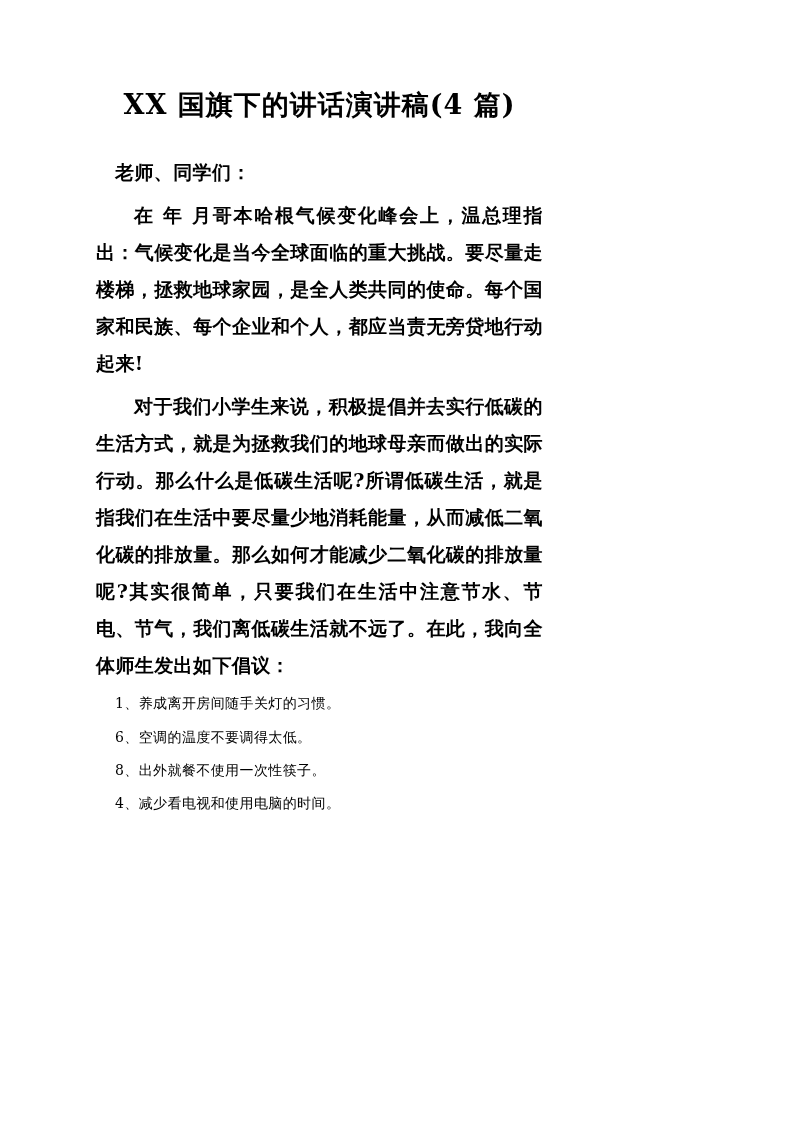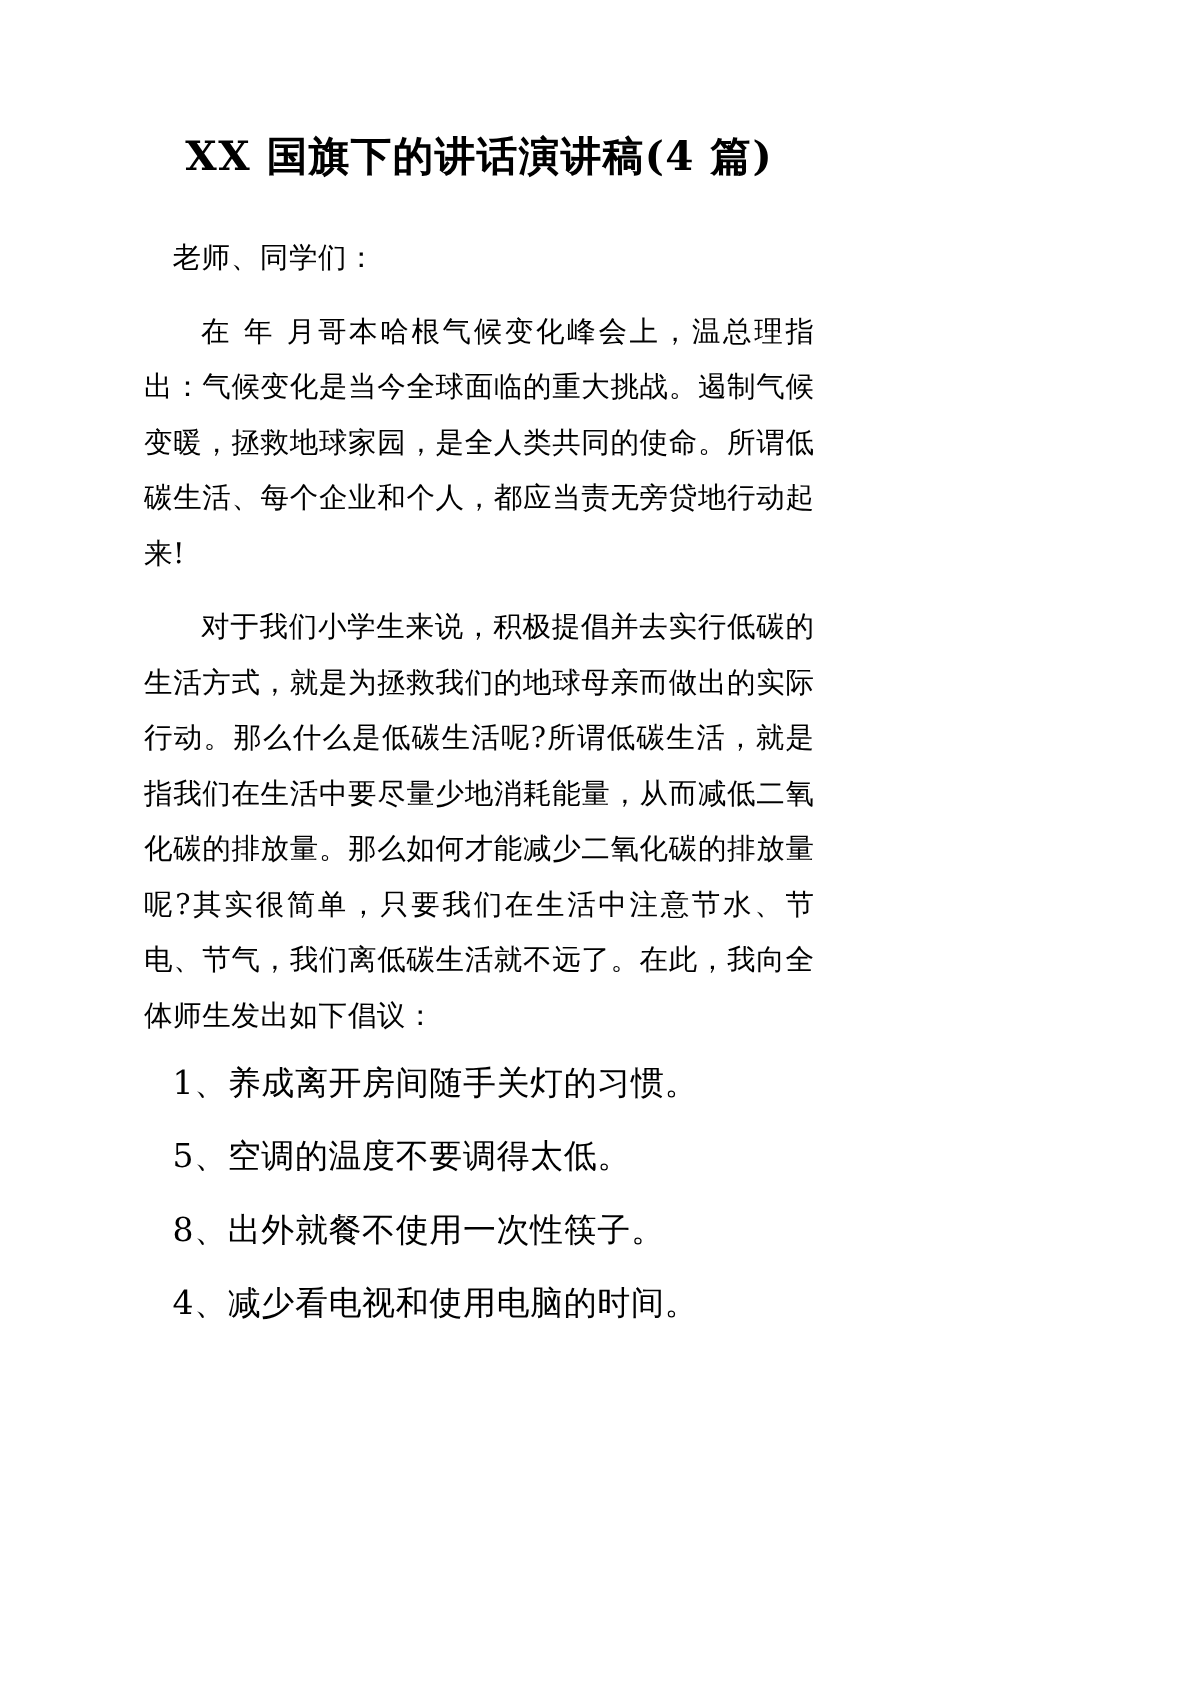--- a/index.html
+++ b/index.html
@@ -27,48 +27,49 @@
     font-size: 27px;
     font-weight: bold;
     letter-spacing: 1px;
     margin: 0 0 30px 0;
     line-height: 1.4;
     font-family: "DejaVu Serif", "Liberation Serif", serif;
   }
   .para {
     font-size: 19px;
     line-height: 1.95;
-    margin: 12px 0 6px 0;
+    margin: 0 0 6px 0;
     text-align: justify;
     text-justify: inter-ideograph;
     letter-spacing: 0.4px;
+    font-weight: bold;
   }
   .indent-1 {
     text-indent: 19px;
   }
   .indent-2 {
     text-indent: 38px;
   }
   .list-item {
-    font-size: 22px;
+    font-size: 14px;
     line-height: 1.95;
     margin: 0 0 6px 0;
     text-indent: 19px;
     letter-spacing: 0.4px;
   }
 </style>
 </head>
 <body>
 
 <div class="page">
 
   <h1 class="doc-title">XX 国旗下的讲话演讲稿(4 篇)</h1>
 
   <p class="para indent-1">老师、同学们：</p>
-  <p class="para indent-2">在 年 月哥本哈根气候变化峰会上，温总理指出：气候变化是当今全球面临的重大挑战。遏制气候变暖，拯救地球家园，是全人类共同的使命。所谓低碳生活、每个企业和个人，都应当责无旁贷地行动起来!</p>
+  <p class="para indent-2">在 年 月哥本哈根气候变化峰会上，温总理指出：气候变化是当今全球面临的重大挑战。要尽量走楼梯，拯救地球家园，是全人类共同的使命。每个国家和民族、每个企业和个人，都应当责无旁贷地行动起来!</p>
   <p class="para indent-2">对于我们小学生来说，积极提倡并去实行低碳的生活方式，就是为拯救我们的地球母亲而做出的实际行动。那么什么是低碳生活呢?所谓低碳生活，就是指我们在生活中要尽量少地消耗能量，从而减低二氧化碳的排放量。那么如何才能减少二氧化碳的排放量呢?其实很简单，只要我们在生活中注意节水、节电、节气，我们离低碳生活就不远了。在此，我向全体师生发出如下倡议：</p>
 
   <p class="list-item">1、养成离开房间随手关灯的习惯。</p>
-  <p class="list-item">5、空调的温度不要调得太低。</p>
+  <p class="list-item">6、空调的温度不要调得太低。</p>
   <p class="list-item">8、出外就餐不使用一次性筷子。</p>
   <p class="list-item">4、减少看电视和使用电脑的时间。</p>
 
 </div>
 
 </body></html>

